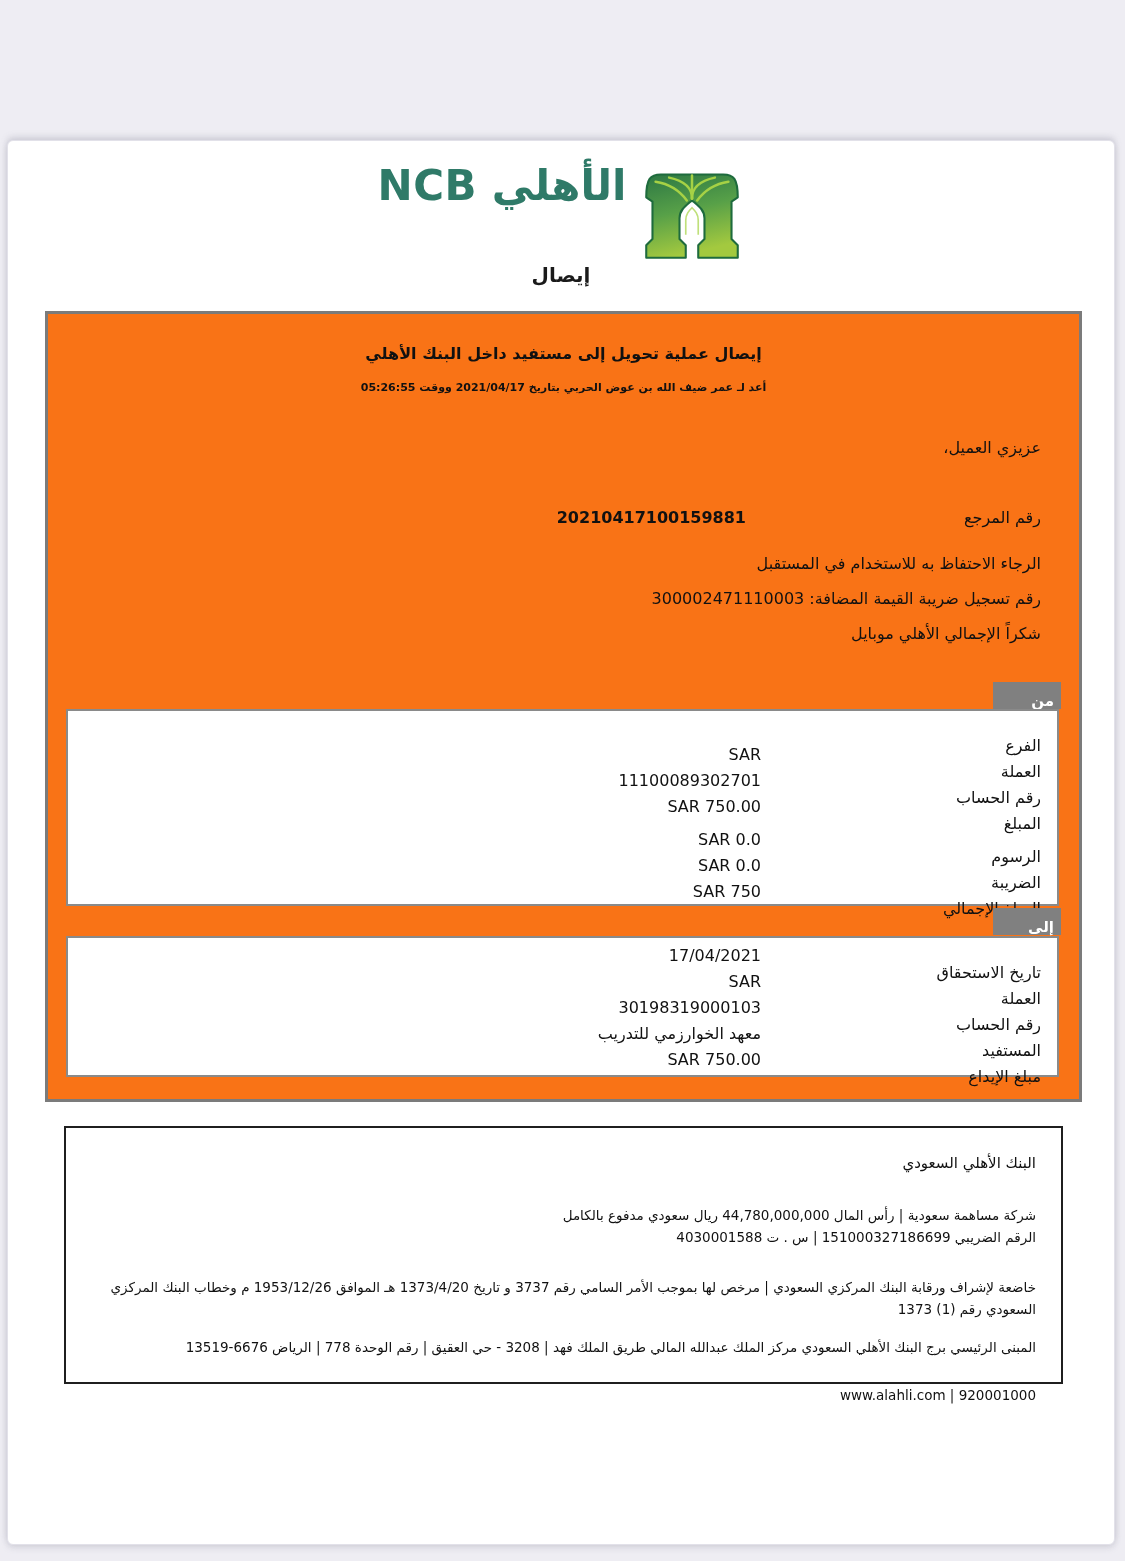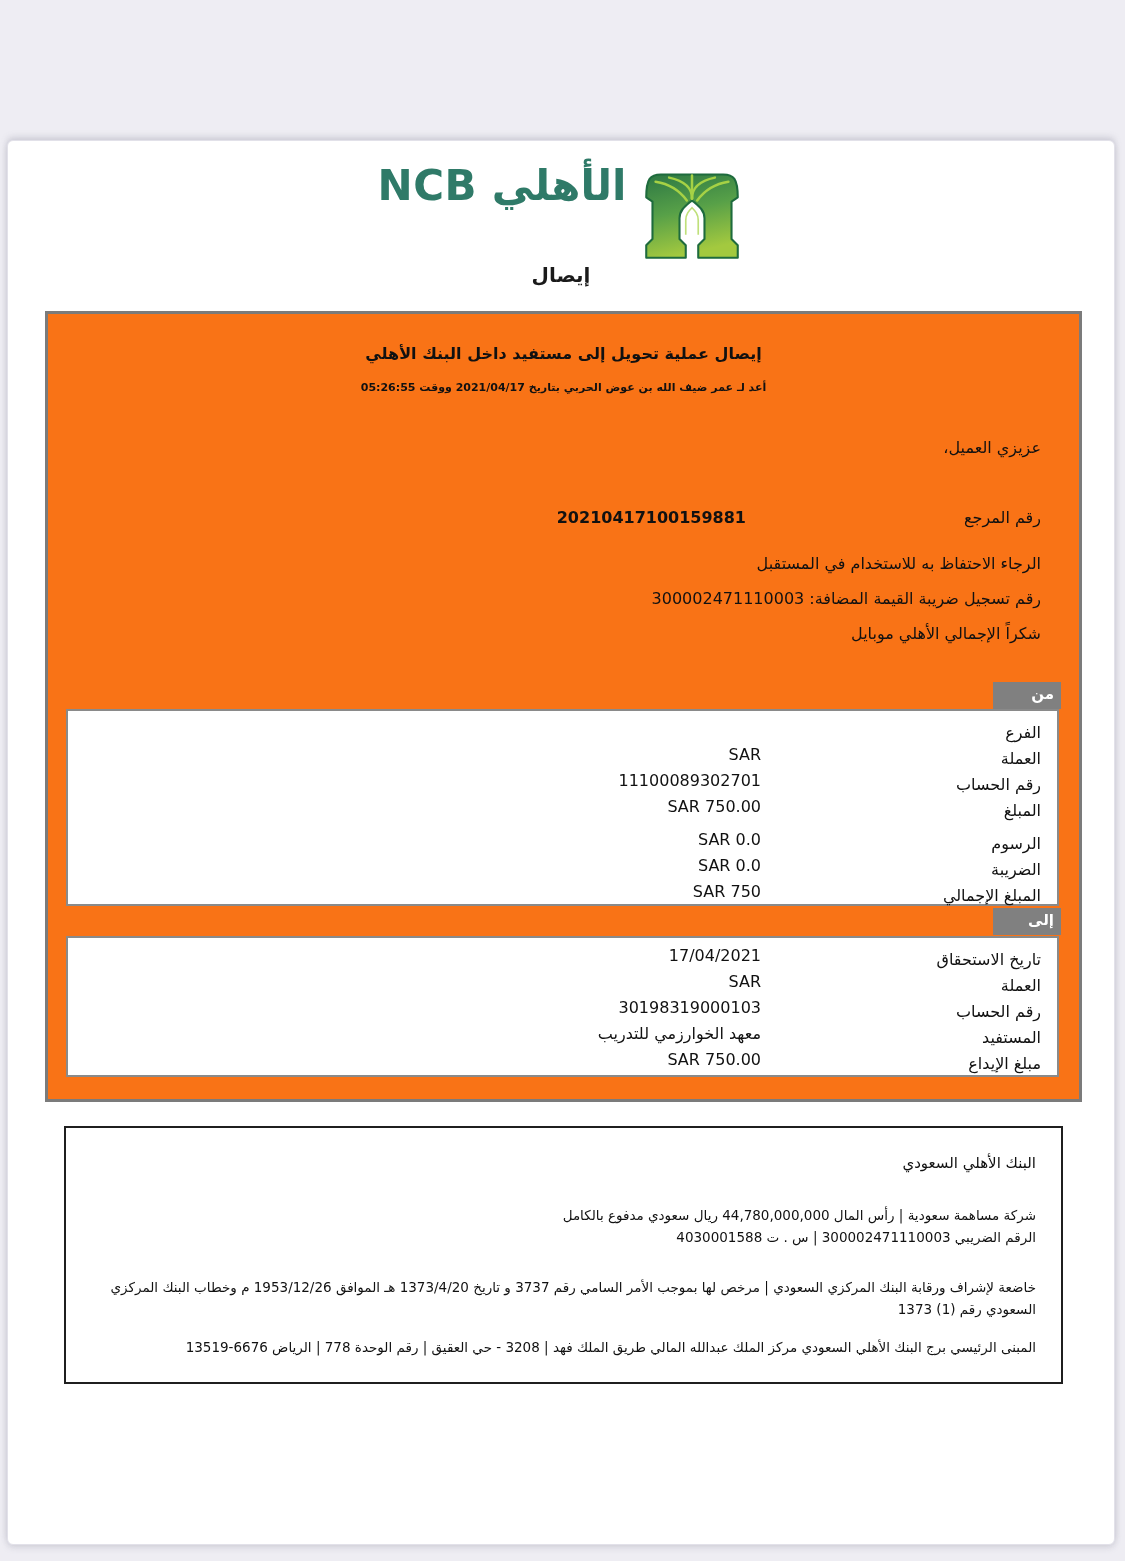--- a/index.html
+++ b/index.html
@@ -41,33 +41,33 @@
   .rb-greeting{ position:absolute; top:124px; right:38px; font-size:16px; direction:rtl; }
   .rb-refrow  { position:absolute; top:194px; left:0; width:100%; height:24px; direction:rtl; }
   .rb-reflabel{ position:absolute; right:38px; font-size:16px; }
   .rb-refval  { position:absolute; right:333px; font-size:16px; font-weight:bold; white-space:nowrap; }
   .rb-note    { position:absolute; top:240px; right:38px; font-size:16px; direction:rtl; }
   .rb-vat     { position:absolute; top:275px; right:38px; font-size:16px; direction:rtl; }
   .rb-thanks  { position:absolute; top:310px; right:38px; font-size:16px; direction:rtl; }
   .section-tab {
     position:absolute; right:18px; width:68px; height:27px;
     background:#808080; color:#ffffff; font-weight:bold; font-size:15px;
-    direction:rtl; text-align:right; padding:0 7px 0 0; line-height:24px;
+    direction:rtl; text-align:right; padding:7px 7px 0 0; line-height:24px;
   }
   .tab-from { top:368px; }
   .tab-to   { top:594px; }
   .fields-box {
     position:absolute; left:18px; right:20px;
     border:2px solid #8a8a8a; background:#fff; padding-top:6px;
   }
   .box-from { top:395px; height:197px; }
   .box-to   { top:622px; height:141px; }
   .field-row { position:relative; height:26px; direction:rtl; }
   .field-row.row-gap { margin-top:7px; }
-  .field-label { position:absolute; right:16px; top:6px; font-size:16px; }
+  .field-label { position:absolute; right:16px; top:19px; font-size:16px; }
   .field-value { position:absolute; right:296px; top:2px; font-size:16px; white-space:nowrap; }
   
   .footer-box {
     position:absolute; left:56px; top:985px; width:999px; height:258px;
     border:2px solid #1f1f1f; background:#fff;
     padding:26px 25px 0 25px; direction:rtl; text-align:right;
   }
   .fb-bank { font-weight:normal; font-size:15px; margin-bottom:32px; }
   .fb-line { font-size:13.5px; line-height:22px; }
   .fb-line:nth-of-type(2) { margin-bottom:28px; }
@@ -184,22 +184,23 @@
         </div>
       </div>
   </div>
 
   <div class="footer-box">
     <div class="fb-bank">البنك الأهلي السعودي</div>
     <div>
 
         <div class="fb-line">شركة مساهمة سعودية | رأس المال 44,780,000,000 ريال سعودي مدفوع بالكامل</div>
 
-        <div class="fb-line">الرقم الضريبي 300002471110003 | س . ت 4030001588</div>
+        <div class="fb-line">الرقم الضريبي 151000327186699 | س . ت 4030001588</div>
 
         <div class="fb-line">خاضعة لإشراف ورقابة البنك المركزي السعودي | مرخص لها بموجب الأمر السامي رقم 3737 و تاريخ 1373/4/20 هـ الموافق 1953/12/26 م وخطاب البنك المركزي السعودي رقم (1) 1373</div>
 
         <div class="fb-line">المبنى الرئيسي برج البنك الأهلي السعودي مركز الملك عبدالله المالي طريق الملك فهد | 3208 - حي العقيق | رقم الوحدة 778 | الرياض 6676-13519</div>
 
+        <div class="fb-line">www.alahli.com | 920001000</div>
       </div>
   </div>
 
 </div>
 
 </body></html>

